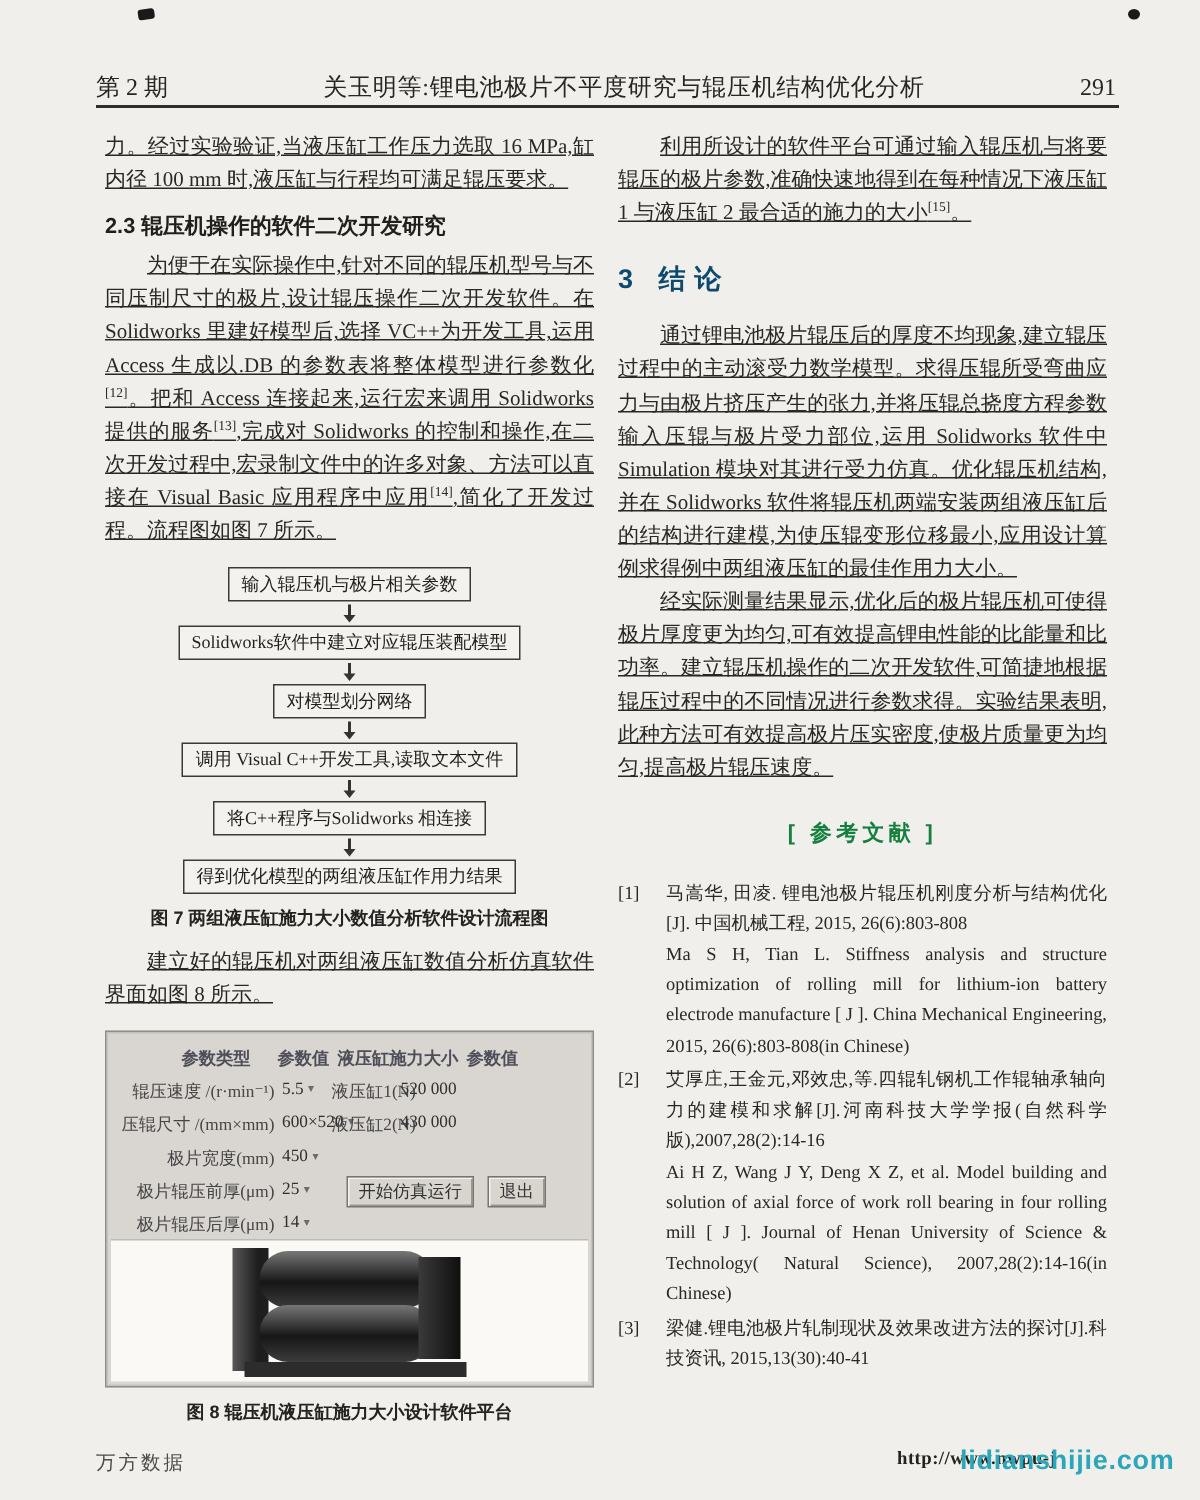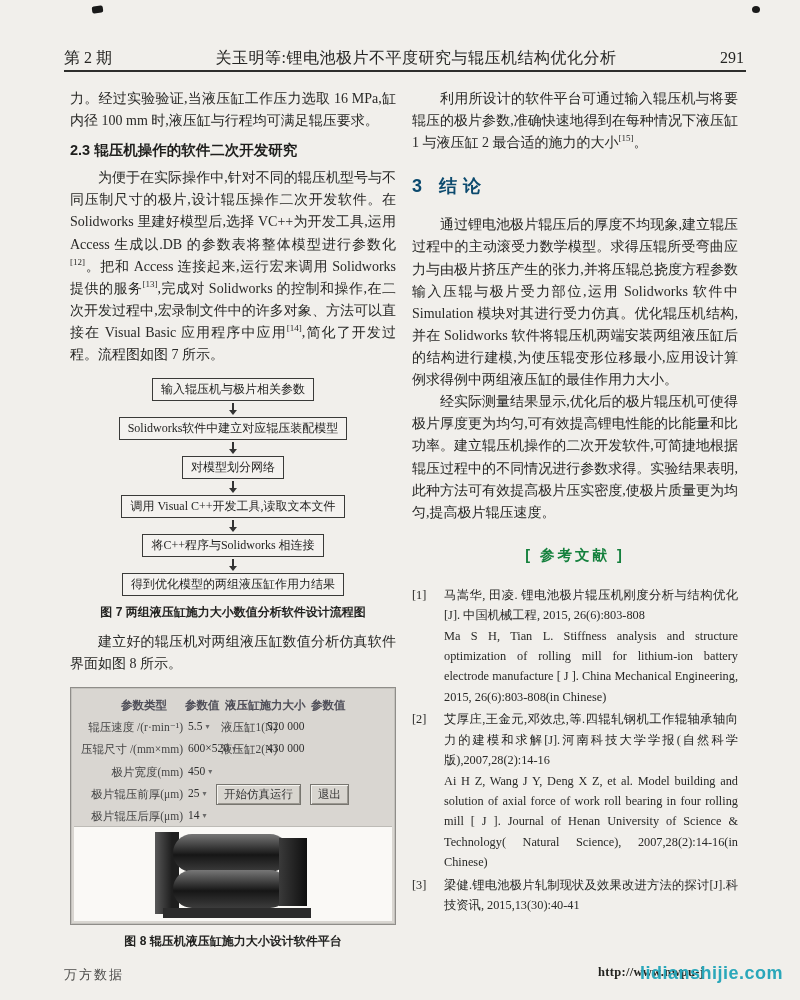--- a/index.html
+++ b/index.html
@@ -19,21 +19,21 @@
   
   .hdr{position:absolute;top:48px;left:64px;width:680px;display:flex;justify-content:space-between;align-items:baseline;font-size:16px;}
   .hdr .t{letter-spacing:0.5px;}
   .hdr-rule{position:absolute;top:70px;left:64px;width:682px;border-top:2px solid #2e2e2c;}
 
   
   .col{position:absolute;top:88px;width:326px;}
   .col-left{left:70px;}
   .col-right{left:412px;}
 
-  .para{font-size:14px;line-height:1.58;text-align:justify;color:#282826;}
+  .para{font-size:14px;line-height:1.58;text-align:justify;color:#282826;text-decoration:underline;}
   .indent{text-indent:2em;}
   sup{font-size:9px;line-height:0;vertical-align:super;}
 
   .h23{font-family:Liberation Sans, sans-serif;font-size:14.5px;font-weight:bold;margin:9px 0 7px;color:#1f1f1d;}
   .h3sec{font-family:"Liberation Sans","DejaVu Sans",sans-serif;font-size:18px;font-weight:bold;margin:20px 0 16px;letter-spacing:6px;color:#0c4a6e;}
 
   
   .flowchart{margin:12px auto 4px;width:100%;}
   .fbox{display:block;margin:0 auto;width:max-content;max-width:100%;border:1px solid #3a3a38;padding:2px 8px;font-size:12px;color:#1f1f1d;background:rgba(255,255,255,0.22);white-space:nowrap;}
   .farrow{width:2px;height:8px;background:#333;margin:2px auto 6px;position:relative;}
@@ -44,21 +44,21 @@
   .fig8{position:relative;margin-top:12px;height:238px;border:1px solid #8f8d89;background:#d9d6d1;box-shadow:0 0 0 1px #c4c2bd inset;}
   .f8-head span{position:absolute;top:10px;font-family:"Liberation Sans","DejaVu Sans",sans-serif;font-size:11.5px;font-weight:bold;color:#4e4e58;}
   .f8-h1{left:50px;} .f8-h2{left:114px;} .f8-h3{left:154px;} .f8-h4{left:240px;}
   .f8-row{position:absolute;left:0;right:0;height:16px;font-size:11.5px;color:#454545;}
   .r1{top:32px;} .r2{top:54px;} .r3{top:77px;} .r4{top:99px;} .r5{top:121px;}
   .f8-label{position:absolute;left:0;width:112px;text-align:right;white-space:nowrap;}
   .f8-combo{position:absolute;left:117px;white-space:nowrap;color:#2f2f2f;}
   .dd{display:inline-block;margin-left:3px;font-size:8px;color:#6b6b6b;transform:translateY(-1px);}
   .f8-out-label{position:absolute;left:150px;white-space:nowrap;}
   .f8-out-value{position:absolute;left:196px;white-space:nowrap;color:#2f2f2f;}
-  .f8-btns{position:absolute;top:96px;left:145px;display:flex;gap:9px;font-family:"Liberation Sans","DejaVu Sans",sans-serif;}
+  .f8-btns{position:absolute;top:96px;left:160px;display:flex;gap:9px;font-family:"Liberation Sans","DejaVu Sans",sans-serif;}
   .f8-btn{border:1px solid #77756f;background:#d8d5cf;padding:2px 7px;font-size:11.5px;color:#333;
           box-shadow:inset 1px 1px 0 #f4f3ef, inset -1px -1px 0 #9a9790;white-space:nowrap;}
   .f8-img{position:absolute;left:3px;right:3px;bottom:3px;height:95px;background:#faf9f6;border-top:1px solid #bdbbb6;}
   .machine{position:relative;width:180px;height:88px;margin:3px auto 0;}
   .m-frame{position:absolute;left:12px;top:2px;width:24px;height:82px;background:linear-gradient(90deg,#585858,#1e1e1e 70%);}
   .m-cyl{position:absolute;left:30px;width:116px;height:38px;border-radius:19px;background:linear-gradient(180deg,#777,#161616 55%,#3c3c3c);}
   .m-cyl-top{top:4px;} .m-cyl-bot{top:40px;}
   .m-side{position:absolute;right:16px;top:8px;width:28px;height:68px;background:linear-gradient(90deg,#3a3a3a,#0f0f0f);}
   .m-base{position:absolute;left:20px;bottom:0;width:148px;height:10px;background:#2c2c2c;}
 

